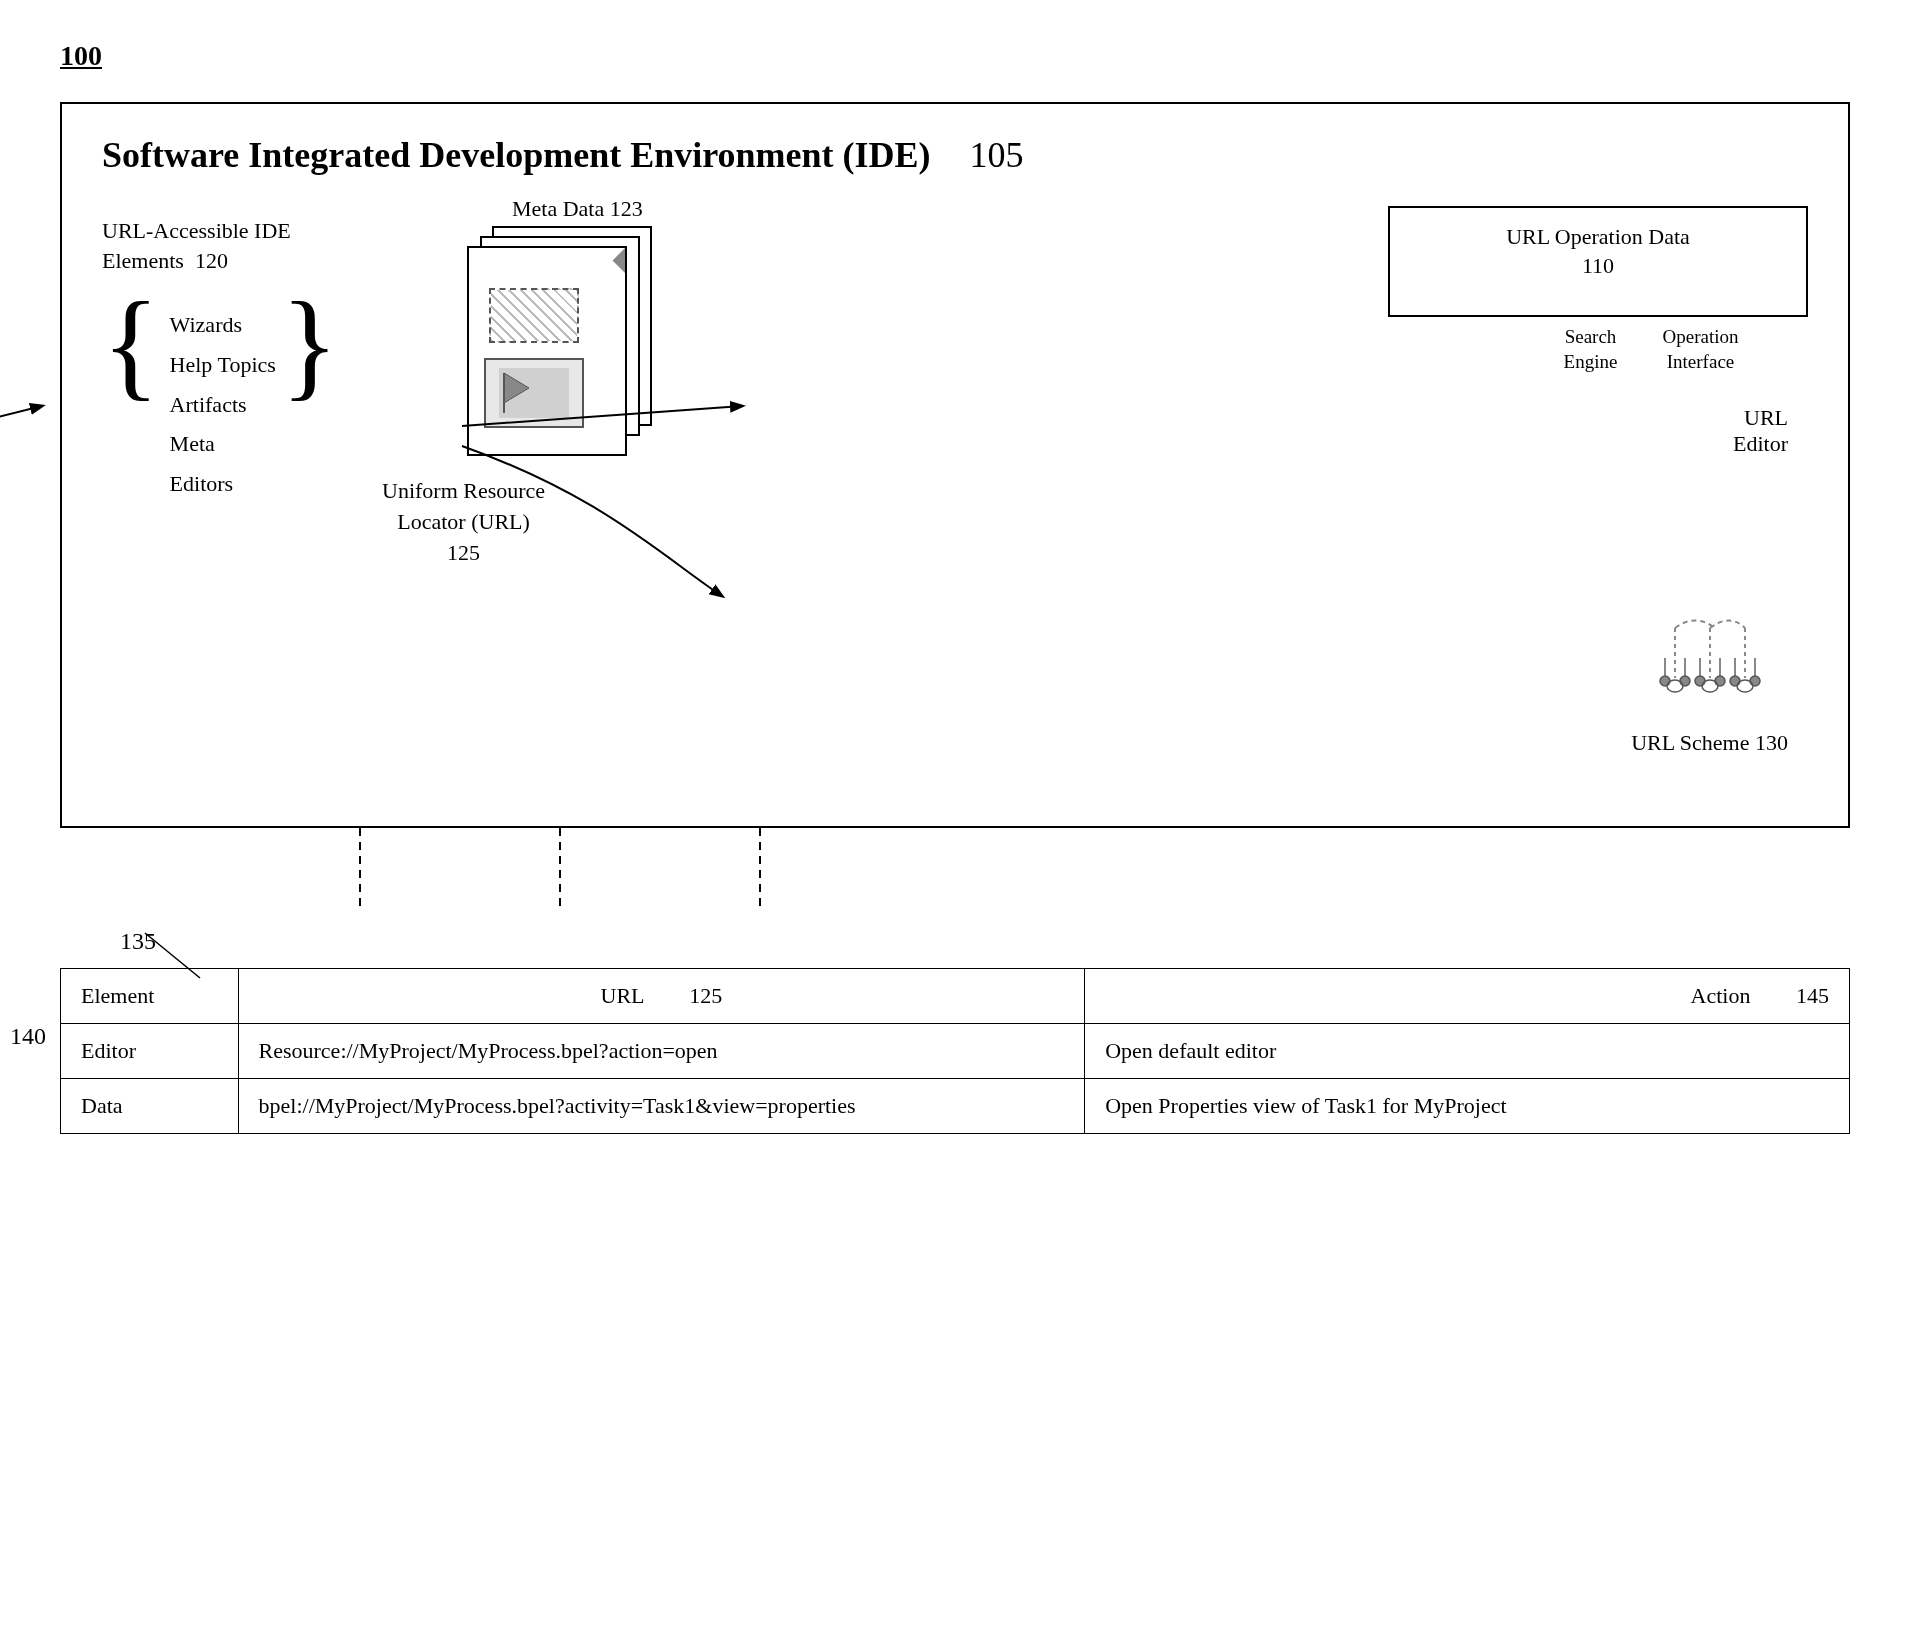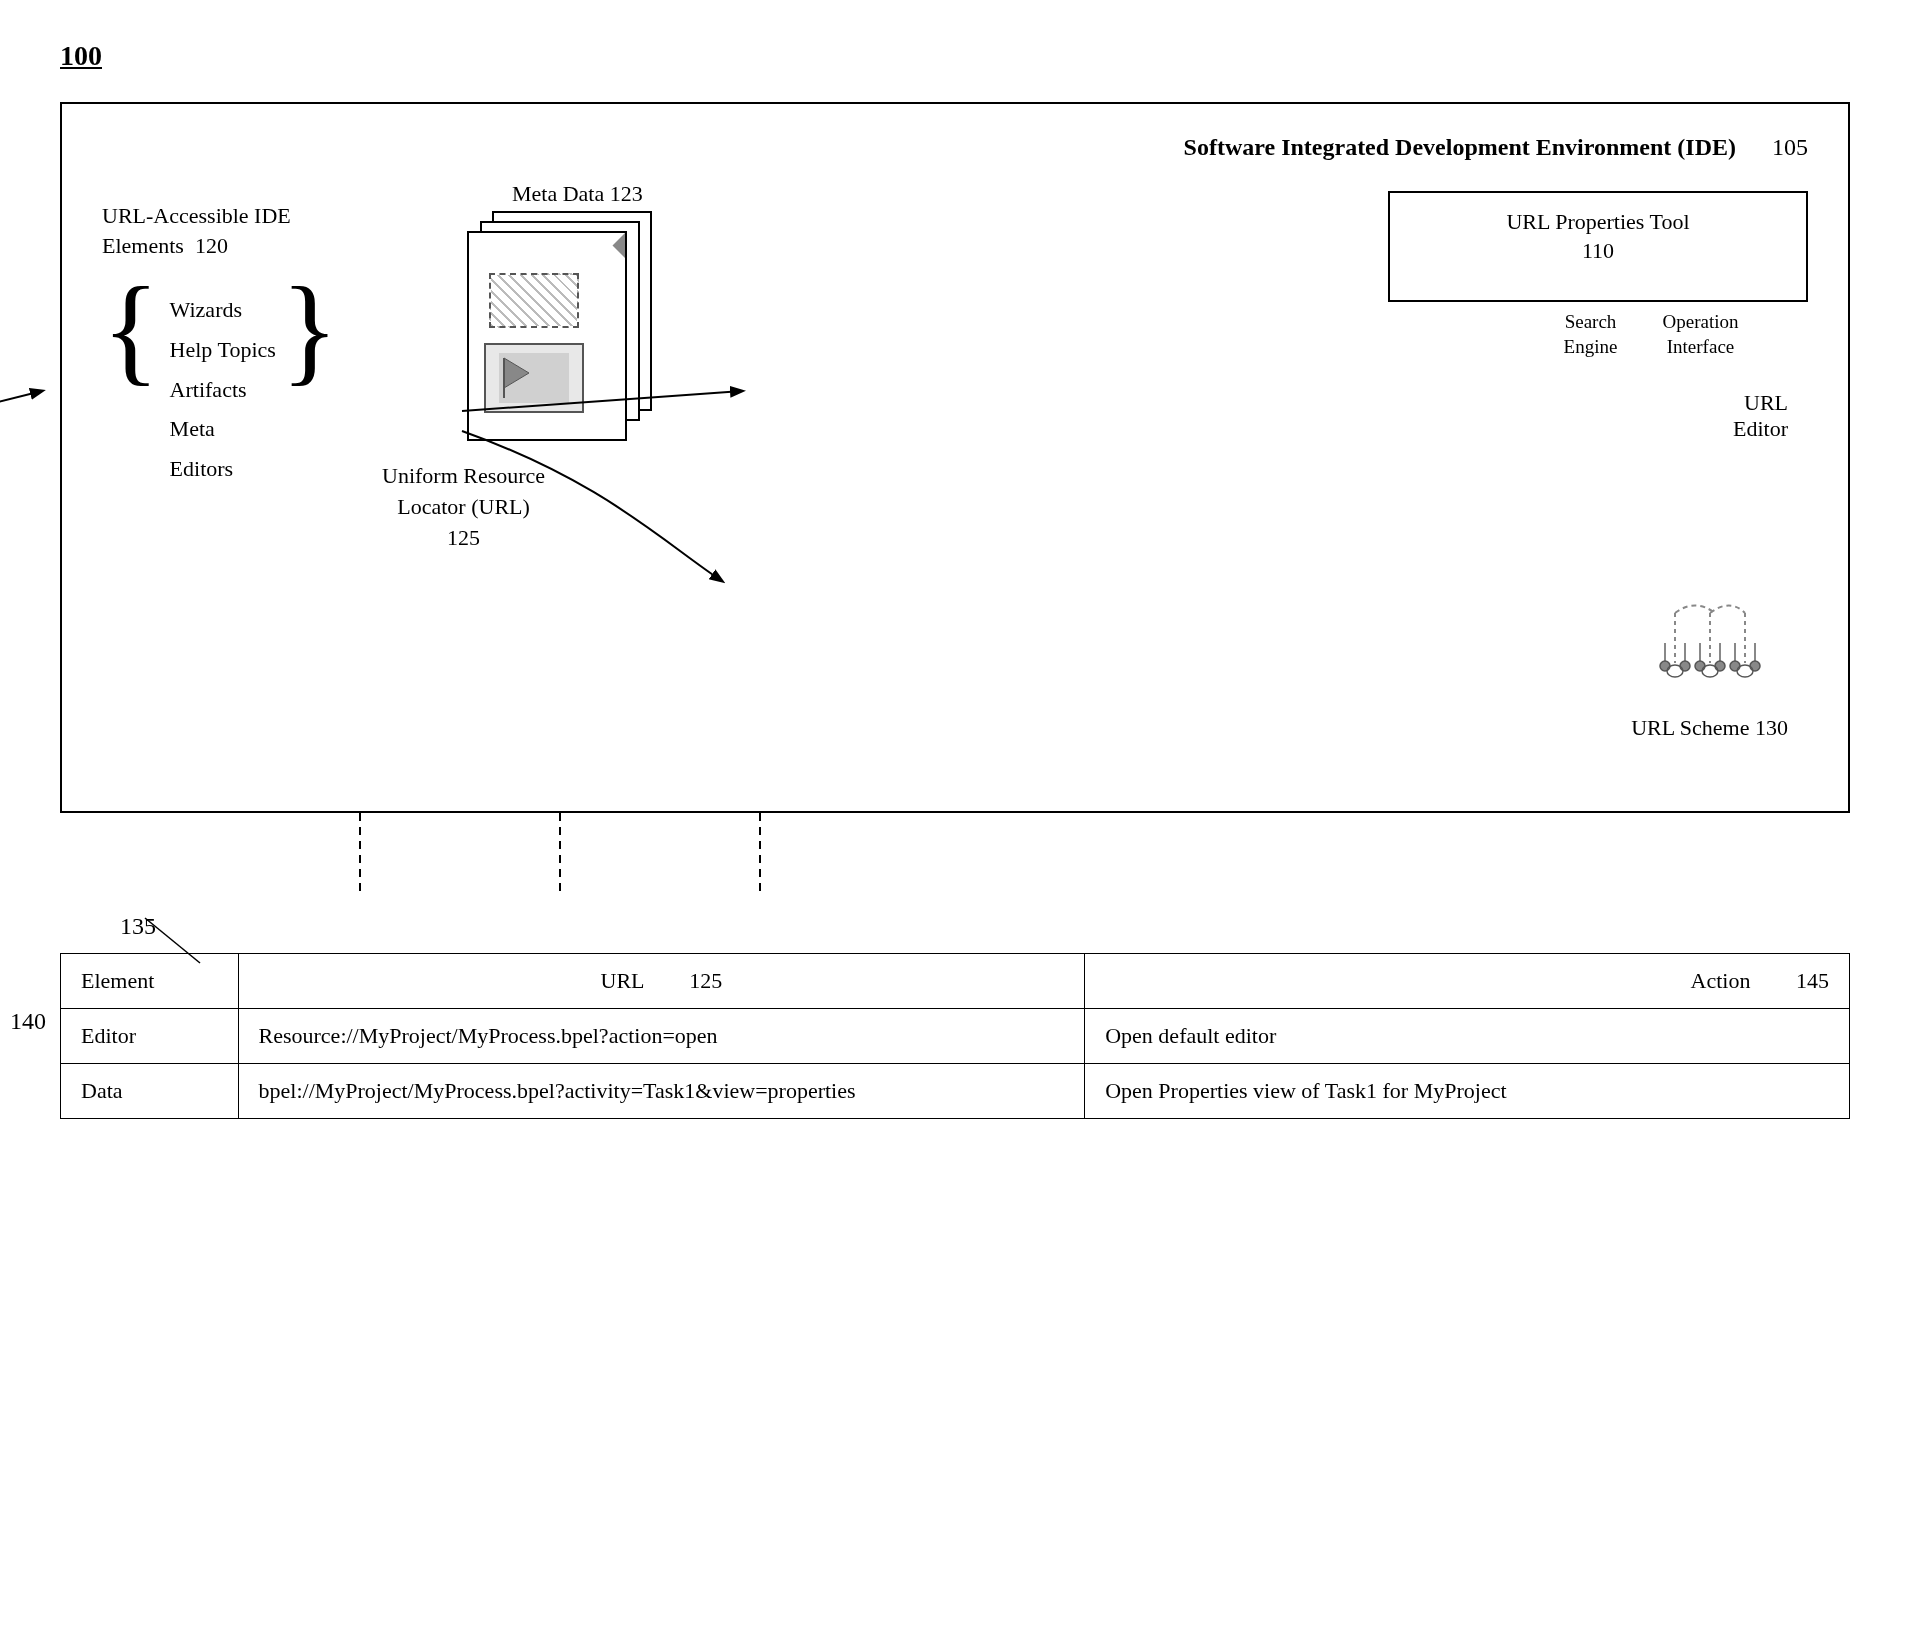--- a/index.html
+++ b/index.html
@@ -22,22 +22,22 @@
 
     .diagram-container {
       border: 2px solid #000;
       padding: 30px 40px 40px 40px;
       position: relative;
       margin-bottom: 0;
       min-height: 700px;
     }
 
     .diagram-title {
-      text-align: right;
-      font-size: 24px;
+      text-align: left;
+      font-size: 36px;
       font-weight: bold;
       margin-bottom: 30px;
     }
 
     .diagram-title .title-num {
       font-weight: normal;
       margin-left: 30px;
     }
 
     .diagram-body {
@@ -451,21 +451,21 @@
         <div class="url-label">
           <span>Uniform Resource</span><br>
           <span>Locator (URL)</span><br>
           <span>125</span>
         </div>
       </div>
 
       <div class="right-section">
         <div class="url-op-tool-box">
           <div class="url-op-tool-title">
-            <span>URL Properties Tool</span><br>
+            <span>URL Operation Data</span><br>
             <span>110</span>
           </div>
         </div>
 
         <div class="tool-labels-row">
           <div class="tool-label" style="margin-left:95px;">
             <span>Search Engine</span>
           </div>
           <div class="tool-label">
             <span>Operation Interface</span>

